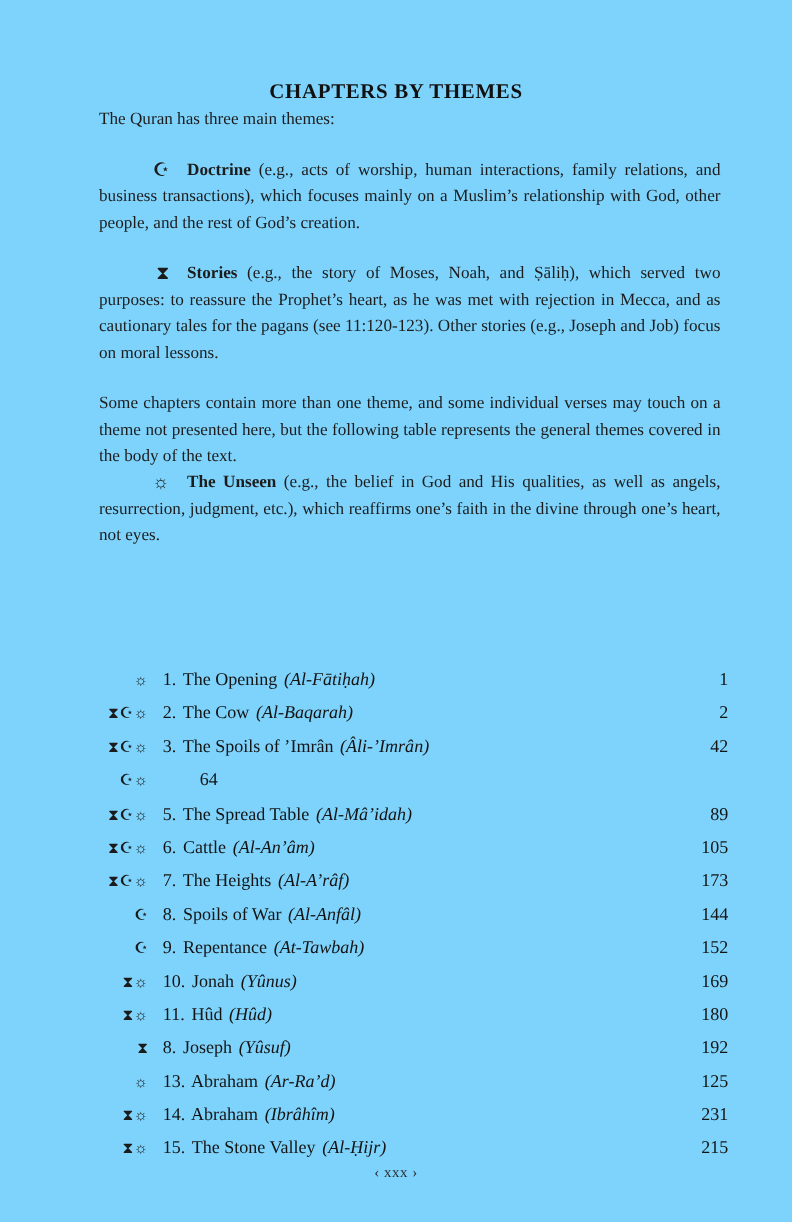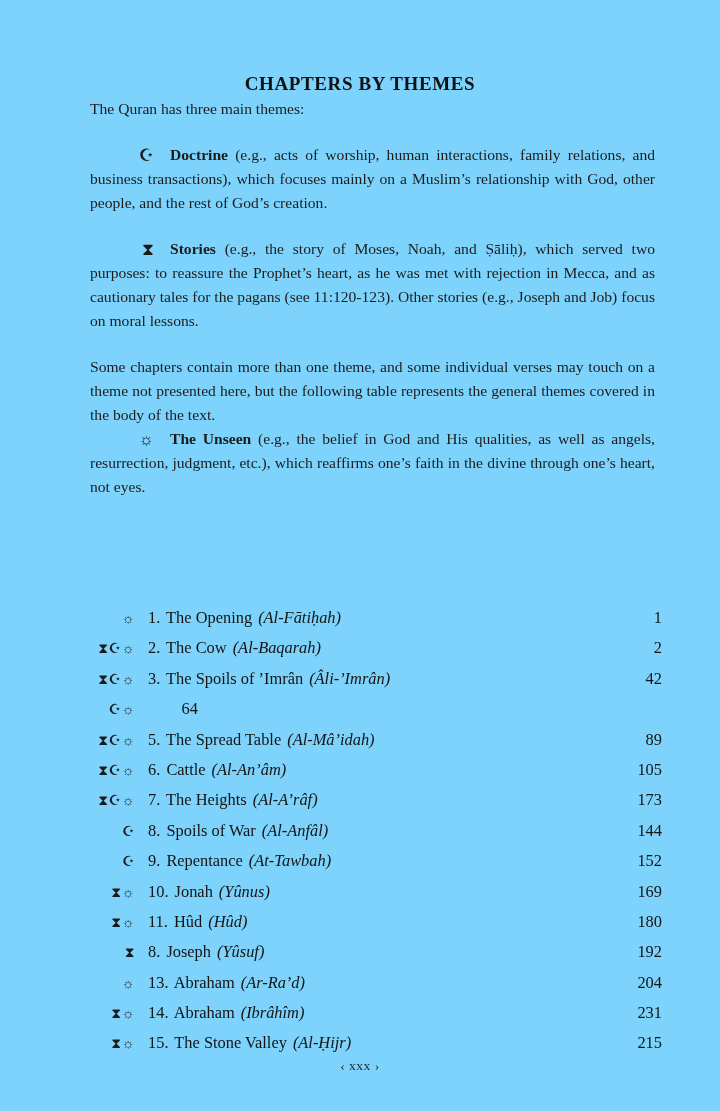--- a/index.html
+++ b/index.html
@@ -220,21 +220,21 @@
         <span class="row-page">180</span>
       </div>
       <div class="chapter-row">
         <span class="row-icons"><span class="ic">⧗</span></span>
         <span class="row-title"><span class="num">8.</span><span> Joseph</span><span class="translit">(Yûsuf)</span></span>
         <span class="row-page">192</span>
       </div>
       <div class="chapter-row">
         <span class="row-icons"><span class="ic">☼</span></span>
         <span class="row-title"><span class="num">13.</span><span> Abraham</span><span class="translit">(Ar-Ra’d)</span></span>
-        <span class="row-page">204</span>
+        <span class="row-page">125</span>
       </div>
       <div class="chapter-row">
         <span class="row-icons"><span class="ic">⧗</span><span class="ic">☼</span></span>
         <span class="row-title"><span class="num">14.</span><span> Abraham</span><span class="translit">(Ibrâhîm)</span></span>
         <span class="row-page">231</span>
       </div>
       <div class="chapter-row">
         <span class="row-icons"><span class="ic">⧗</span><span class="ic">☼</span></span>
         <span class="row-title"><span class="num">15.</span><span> The Stone Valley</span><span class="translit">(Al-Ḥijr)</span></span>
         <span class="row-page">215</span>

